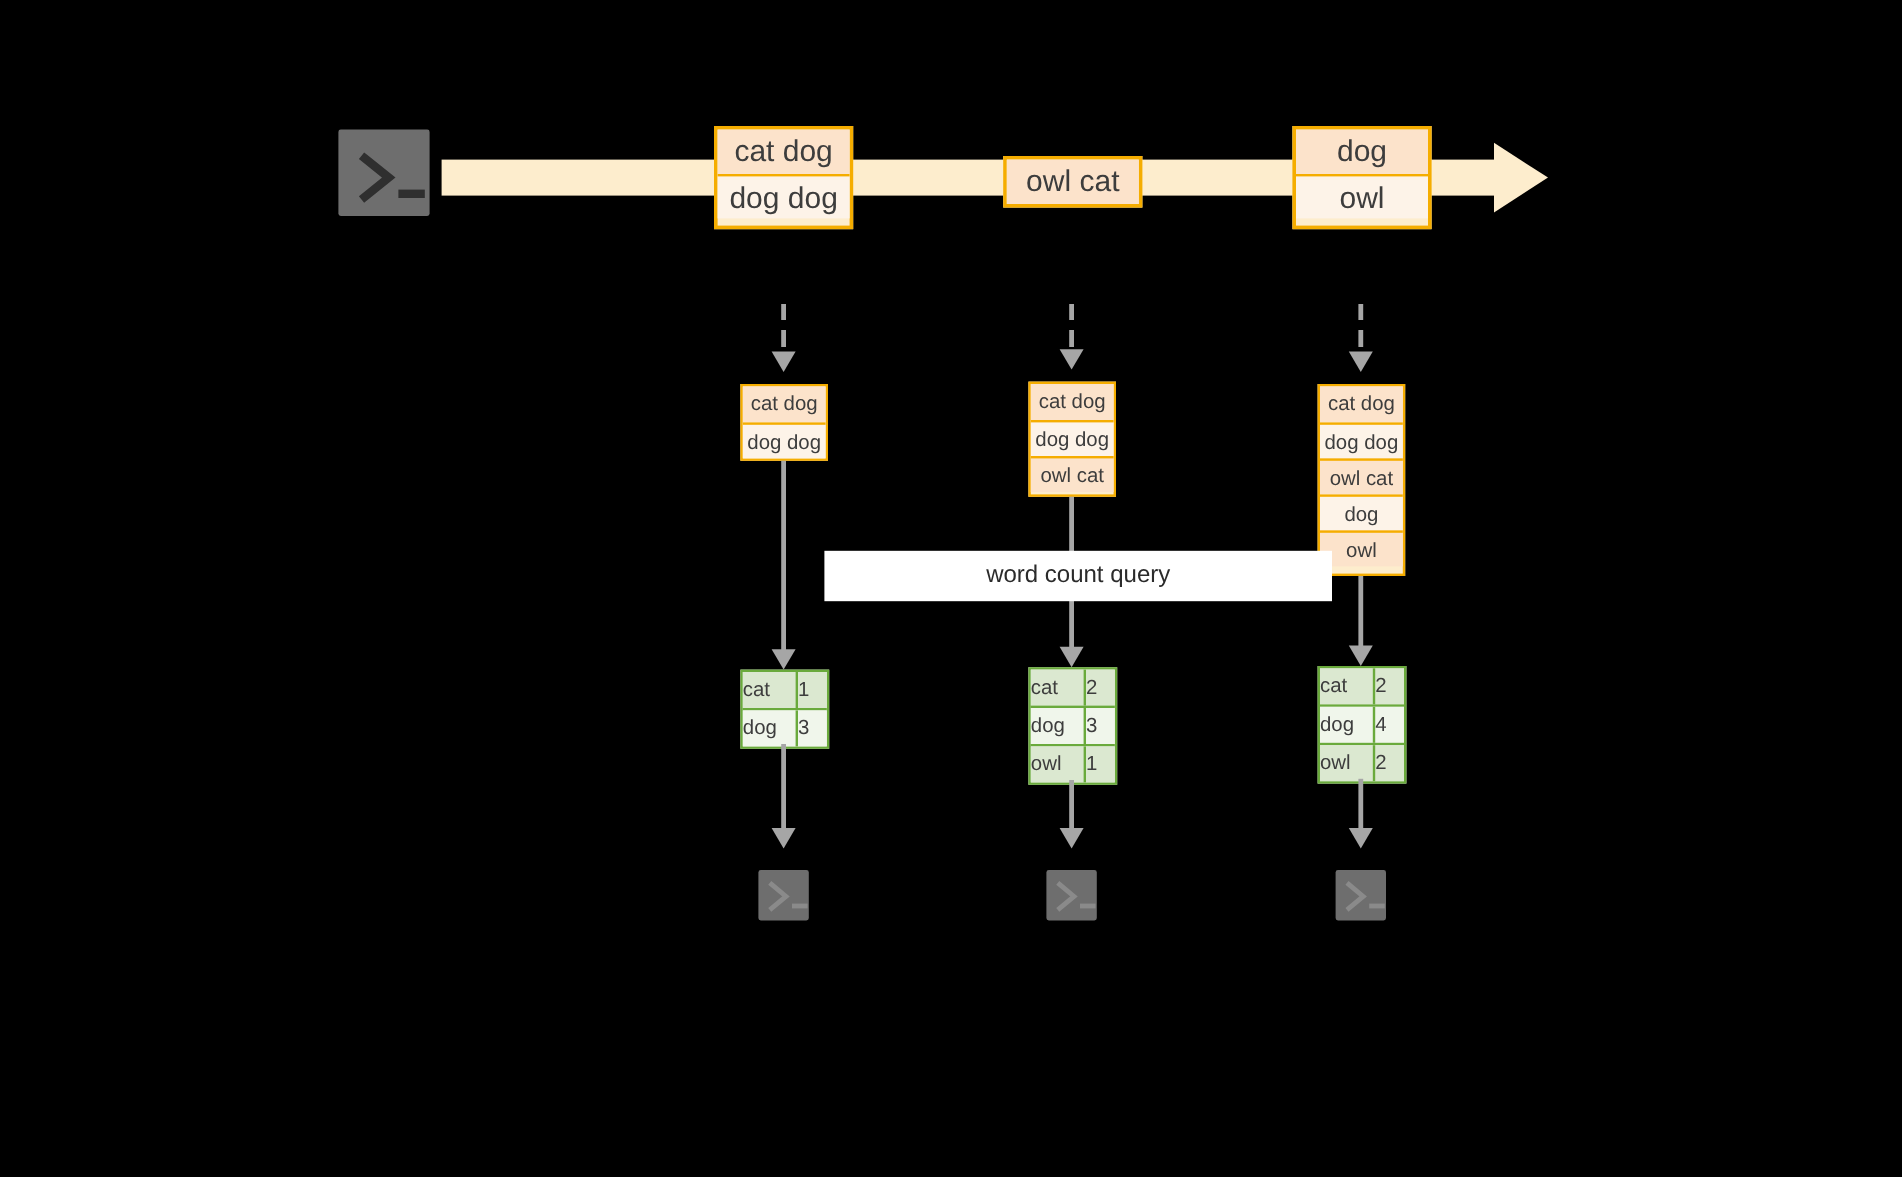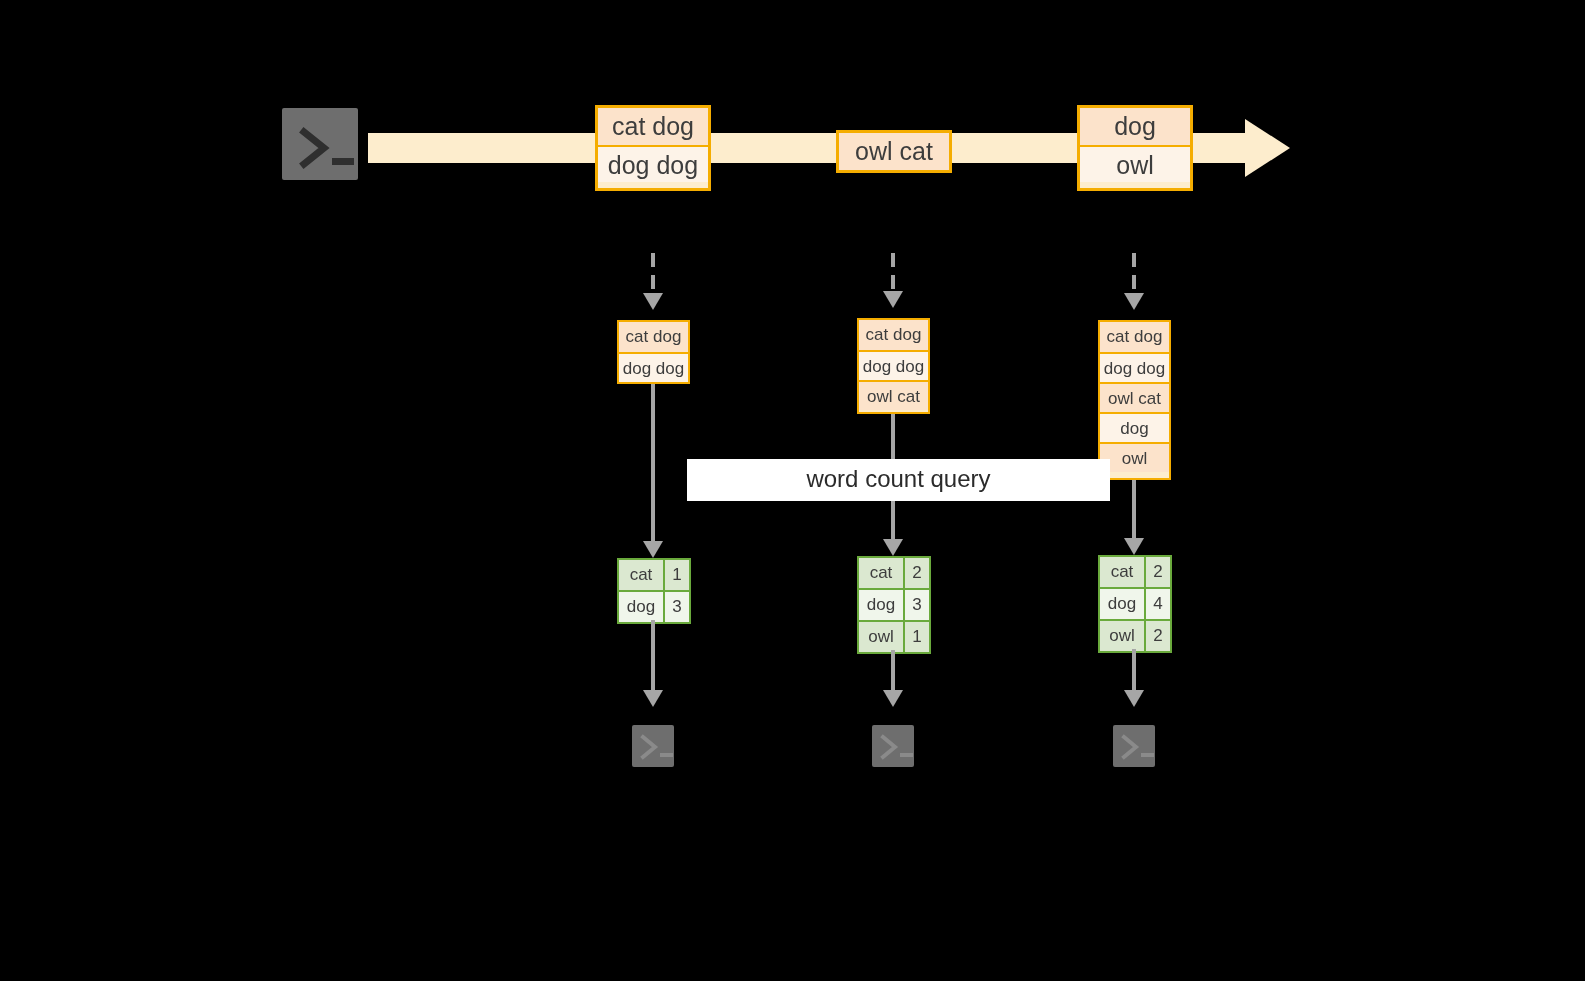--- a/index.html
+++ b/index.html
@@ -96,21 +96,20 @@
     flex-direction:column;
     background:#eef5e9;
   }
   .res .rrow{
     display:flex;
     height:30px;
   }
   .res .rrow + .rrow{border-top:2px solid #6aaa3c;}
   .res .c-word,.res .c-cnt{
     box-sizing:border-box;
-    text-align:center;
     color:#3d3d3d;
     font-size:17px;
     line-height:30px;
     height:30px;
     white-space:nowrap;
     overflow:hidden;
   }
   .res .c-word{flex:0 0 44px;}
   .res .c-cnt{flex:0 0 26px;border-left:2px solid #6aaa3c;}
   .res .rrow.dark .c-word,.res .rrow.dark .c-cnt{background:#dbe8d0;}
@@ -133,21 +132,21 @@
     border-left:10px solid transparent;
     border-right:10px solid transparent;
     border-top:17px solid #a6a6a6;
   }
 
   
   .banner{
     position:absolute;
     background:#ffffff;
     color:#2b2b2b;
-    font-size:24px;
+    font-size:20px;
     text-align:center;
     line-height:40px;
     white-space:nowrap;
   }
 </style>
 </head>
 <body>
 
 <div id="stage">
 

